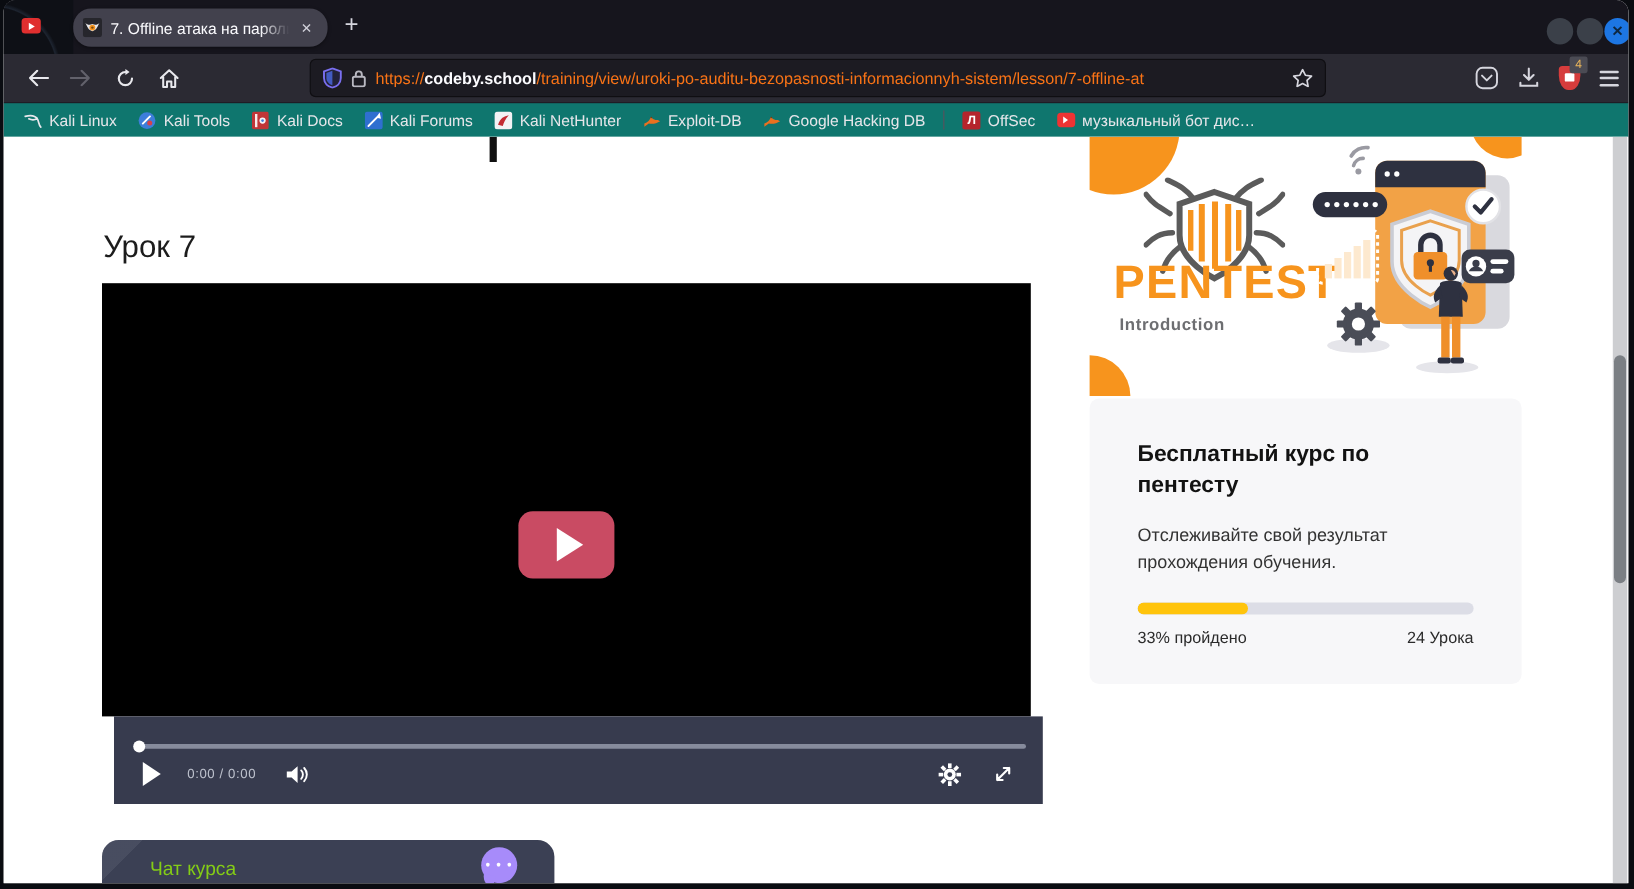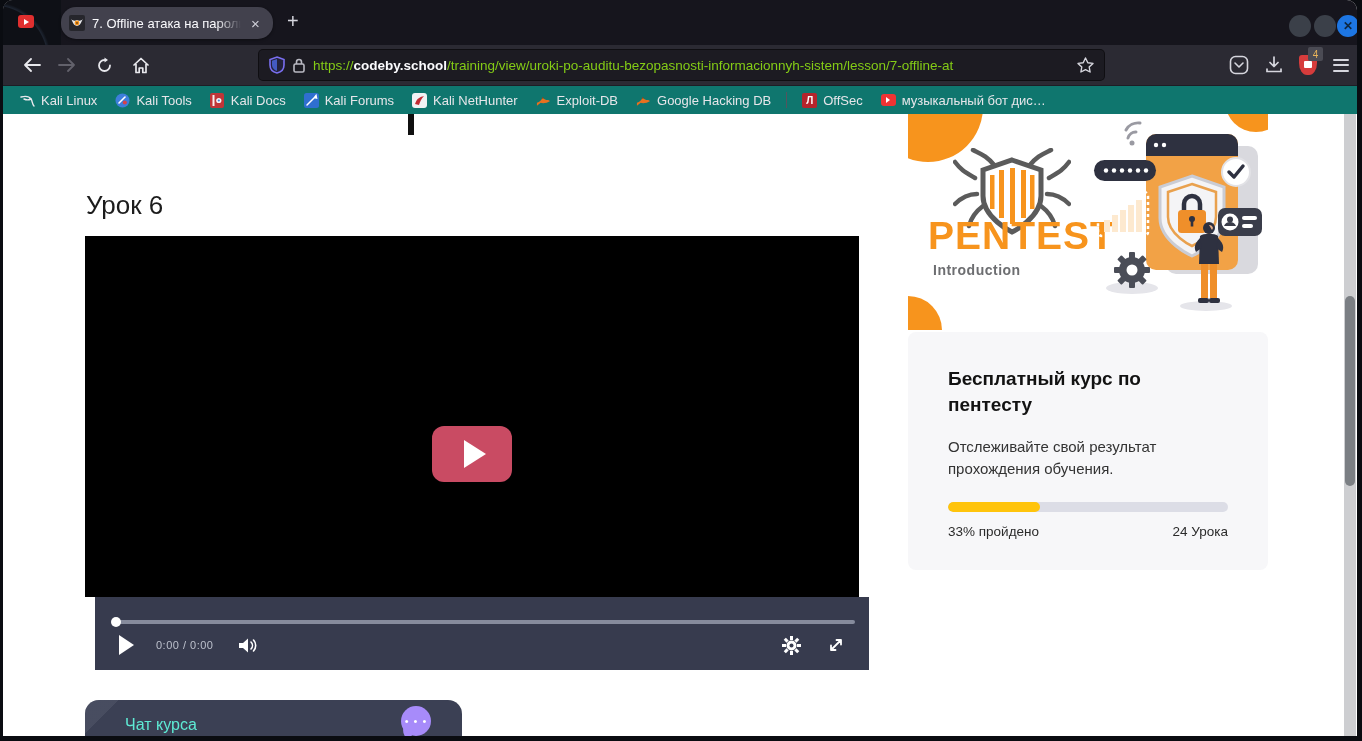--- a/index.html
+++ b/index.html
@@ -33,21 +33,21 @@
   .winctl.close { left:1334px; background:#1d76e3; color:#0e2740; font-weight:bold; font-size:12px; }
 
   .toolbar { height:40px; background:#2b2a33; display:flex; align-items:center; flex:none; position:relative; }
   .navbtn { width:30px; height:30px; display:flex; align-items:center; justify-content:center; flex:none; }
   .urlbar { position:absolute; left:255px; top:4px; width:847px; height:32px; background:#1c1b22;
      border:1px solid rgba(0,0,0,.45); border-radius:5px; display:flex; align-items:center;
      padding:0 10px; gap:8px; }
   .url-text { font-size:13.5px; white-space:nowrap; overflow:hidden; flex:1;
      -webkit-mask-image:linear-gradient(90deg,#000 92%,transparent 99%);
      mask-image:linear-gradient(90deg,#000 92%,transparent 99%); }
-  .url-scheme,.url-path { color:#84cc16; }
+  .url-scheme,.url-path { color:#f97316; }
   .url-domain { color:#fbfbfe; font-weight:bold; }
   .tb-right { position:absolute; right:8px; top:0; height:40px; display:flex; align-items:center; gap:16px; }
   .adguard { position:relative; width:18px; height:20px; }
   .ag-shield { width:18px; height:20px; background:#d63c3c; border-radius:3px 3px 8px 8px/3px 3px 12px 12px; position:relative; }
   .ag-shield::after { content:""; position:absolute; left:5px; top:6px; width:8px; height:7px;
      background:#fff; border-radius:1px; }
   .ag-badge { position:absolute; left:9px; top:-8px; min-width:15px; height:14px; background:#4b4b54;
      border-radius:2px; color:#e8b45a; font-size:10px; display:flex; align-items:center; justify-content:center; }
   .hamburger { display:flex; flex-direction:column; gap:3.5px; }
   .hamburger span { width:16px; height:2px; background:#d6d6de; border-radius:1px; }
@@ -89,21 +89,21 @@
   .pb-play { margin-left:24px; border-left:15px solid #fff; border-top:10px solid transparent;
      border-bottom:10px solid transparent; }
   .pb-time { margin-left:22px; color:#bcc0cc; font-size:11px; letter-spacing:.5px; }
   .pb-vol { margin-left:24px; }
   .pb-right { margin-left:auto; display:flex; align-items:center; gap:26px; margin-right:24px; }
 
   .chat-card { position:absolute; left:82px; top:586px; width:377px; height:41px; background:#3b4054;
      border-radius:14px 14px 0 0; overflow:hidden; }
   .chat-fold { position:absolute; left:0; top:0; width:34px; height:34px;
      background:linear-gradient(135deg,#5c617363 0 50%,transparent 50%); }
-  .chat-title { position:absolute; left:40px; top:16px; color:#5eead4; font-size:16px; }
+  .chat-title { position:absolute; left:40px; top:16px; color:#84cc16; font-size:16px; }
   .chat-icon { position:absolute; left:316px; top:6px; width:32px; height:32px; }
   .chat-bubble { width:30px; height:30px; background:#a78bfa; border-radius:50%; position:relative; }
   .chat-bubble::before { content:""; position:absolute; left:1px; bottom:-3px; width:10px; height:10px;
      background:#a78bfa; border-radius:0 0 0 10px; transform:rotate(15deg); }
   .chat-dots { position:absolute; left:0; top:12px; width:30px; text-align:center; color:#fff;
      font-size:11px; letter-spacing:1px; line-height:6px; }
 
   
   .banner { position:absolute; left:905px; top:0; width:360px; height:216px; background:#fff; overflow:hidden; }
   .deco { position:absolute; background:#f7941d; border-radius:50%; }
@@ -289,21 +289,21 @@
     <span class="bm">
       <span class="yt-glyph"></span>
       <span>музыкальный бот дис…</span>
         </span>
   </div>
 
   <div class="page">
     <div class="glyph-remnant"></div>
 
 
-    <h1 class="page-heading">Урок 6</h1>
+    <h1 class="page-heading">Урок 7</h1>
 
     <div class="player">
       <div class="player-screen">
         <div class="big-play"></div>
       </div>
       <div class="player-bar">
         <div class="seek">
           <div class="seek-knob"></div>
         </div>
         <div class="pb-controls">

